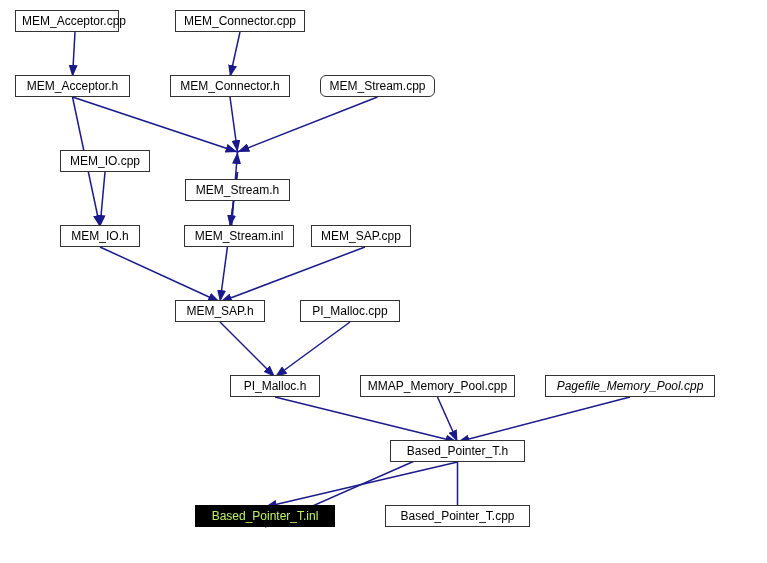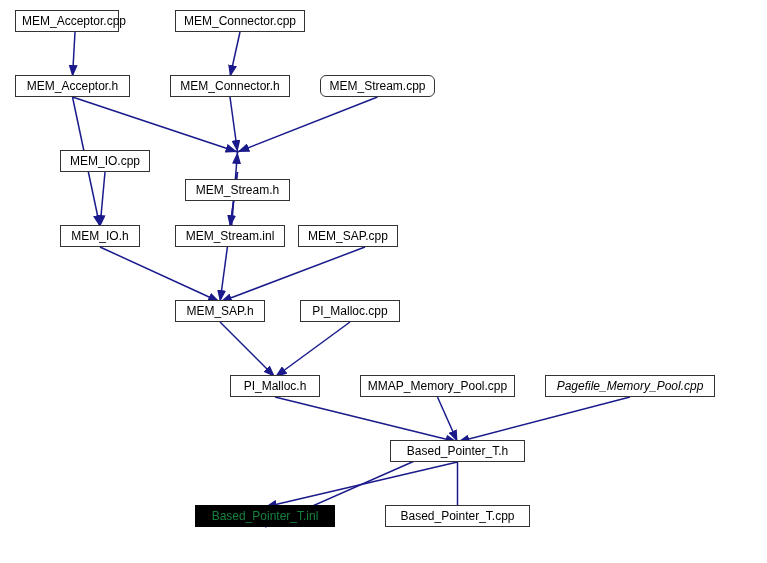--- a/index.html
+++ b/index.html
@@ -21,21 +21,21 @@
       position: absolute;
       border: 1px solid #333;
       background: #fff;
       padding: 3px 6px;
       font-size: 12px;
       white-space: nowrap;
       text-align: center;
     }
     .node-box.highlighted {
       background: #000;
-      color: #15803d;
+      color: #bef264;
       border: 1px solid #000;
     }
     svg.arrows {
       position: absolute;
       top: 0;
       left: 0;
       width: 767px;
       height: 563px;
       pointer-events: none;
     }
@@ -73,22 +73,22 @@
     </svg>
   <div id="nodes-container">
       <div class="node-box" style="left: 15px; top: 10px; width: 104px; height: 22px;">MEM_Acceptor.cpp</div>
       <div class="node-box" style="left: 175px; top: 10px; width: 130px; height: 22px;">MEM_Connector.cpp</div>
       <div class="node-box" style="left: 15px; top: 75px; width: 115px; height: 22px;">MEM_Acceptor.h</div>
       <div class="node-box" style="left: 170px; top: 75px; width: 120px; height: 22px;">MEM_Connector.h</div>
       <div class="node-box" style="left: 320px; top: 75px; width: 115px; height: 22px; border-radius: 6px;">MEM_Stream.cpp</div>
       <div class="node-box" style="left: 60px; top: 150px; width: 90px; height: 22px;">MEM_IO.cpp</div>
       <div class="node-box" style="left: 185px; top: 150px; width: 105px; height: 22px; margin-top: 29px;">MEM_Stream.h</div>
       <div class="node-box" style="left: 60px; top: 225px; width: 80px; height: 22px;">MEM_IO.h</div>
-      <div class="node-box" style="left: 175px; top: 225px; width: 110px; height: 22px;">MEM_Stream.inl</div>
-      <div class="node-box" style="left: 298px; top: 225px; width: 100px; height: 22px;">MEM_SAP.cpp</div>
+      <div class="node-box" style="left: 184px; top: 225px; width: 110px; height: 22px;">MEM_Stream.inl</div>
+      <div class="node-box" style="left: 311px; top: 225px; width: 100px; height: 22px;">MEM_SAP.cpp</div>
       <div class="node-box" style="left: 175px; top: 300px; width: 90px; height: 22px;">MEM_SAP.h</div>
       <div class="node-box" style="left: 300px; top: 300px; width: 100px; height: 22px;">PI_Malloc.cpp</div>
       <div class="node-box" style="left: 230px; top: 375px; width: 90px; height: 22px;">PI_Malloc.h</div>
       <div class="node-box" style="left: 360px; top: 375px; width: 155px; height: 22px;">MMAP_Memory_Pool.cpp</div>
       <div class="node-box" style="left: 545px; top: 375px; width: 170px; height: 22px; font-style: italic;">Pagefile_Memory_Pool.cpp</div>
       <div class="node-box" style="left: 390px; top: 440px; width: 135px; height: 22px;">Based_Pointer_T.h</div>
       <div class="node-box highlighted" style="left: 195px; top: 505px; width: 140px; height: 22px;">Based_Pointer_T.inl</div>
       <div class="node-box" style="left: 385px; top: 505px; width: 145px; height: 22px;">Based_Pointer_T.cpp</div>
     </div>
 </div>

